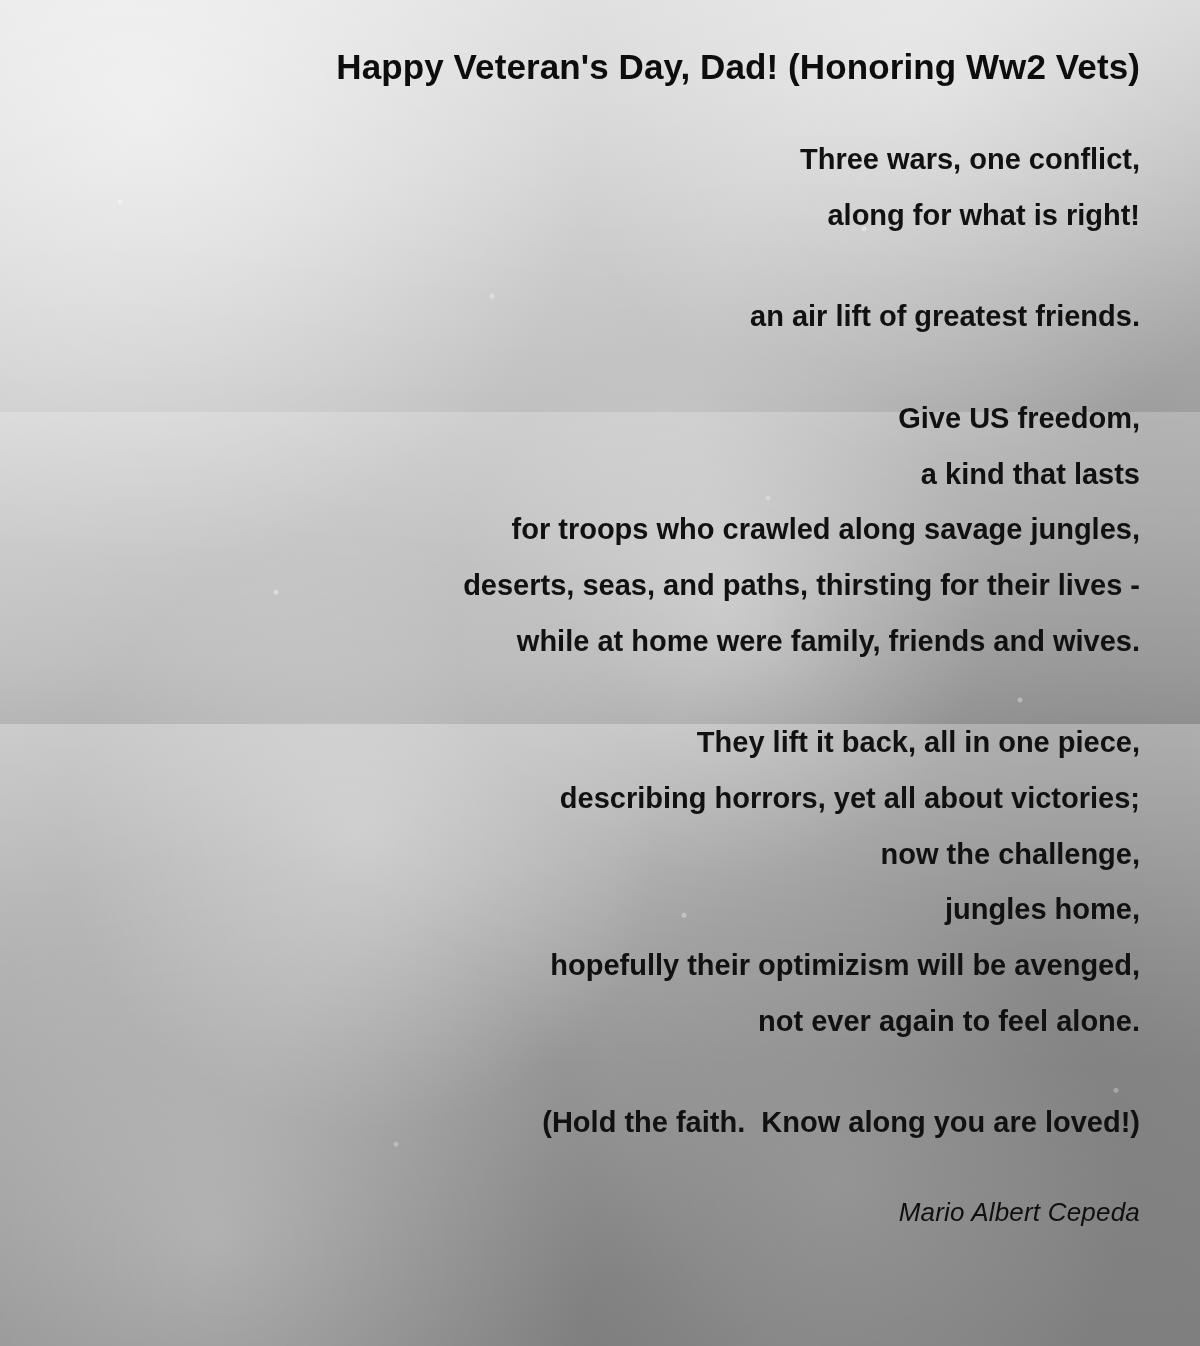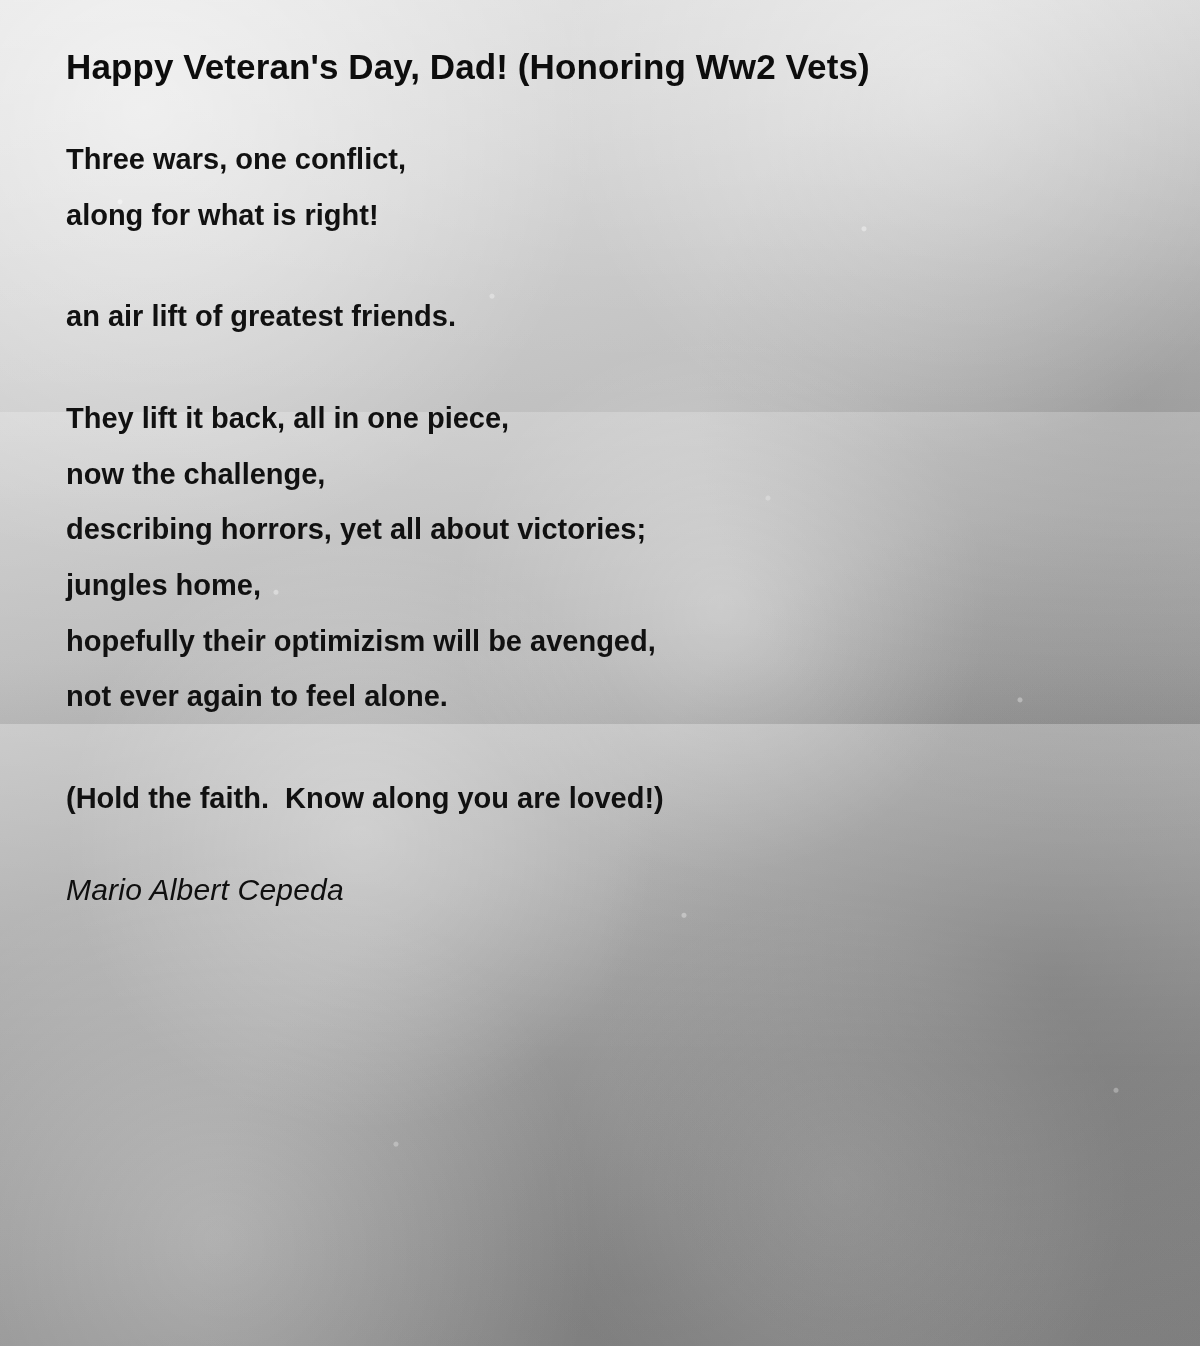--- a/index.html
+++ b/index.html
@@ -76,20 +76,21 @@
     top: 724px;
     height: 622px;
     background: linear-gradient(180deg, rgba(255,255,255,0.26) 0%, rgba(255,255,255,0.02) 55%, rgba(0,0,0,0.04) 100%);
   }
 
   
   .content {
     position: relative;
     z-index: 5;
     padding: 46px 60px 0 66px;
+    text-align: right;
   }
   .poem-title {
     font-size: 35px;
     font-weight: bold;
     color: #0d0d0d;
     letter-spacing: 0.1px;
     margin: 0 0 44px 0;
     line-height: 1.2;
   }
   .stanza {
@@ -97,21 +98,21 @@
   }
   .stanza .line {
     font-size: 29px;
     font-weight: bold;
     color: #111111;
     line-height: 1.92;
     white-space: pre-wrap;
   }
   .author {
     margin-top: 44px;
-    font-size: 30px;
+    font-size: 26px;
     font-style: italic;
     font-weight: normal;
     color: #0f0f0f;
     letter-spacing: 0.2px;
   }
 </style>
 </head>
 <body>
 
 <div id="poem-page">
@@ -129,25 +130,32 @@
 
     <div class="stanza">
       <div class="line">Three wars, one conflict,</div>
       <div class="line">along for what is right!</div>
     </div>
 
     <div class="stanza">
       <div class="line">an air lift of greatest friends.</div>
     </div>
 
+    <div class="stanza">
+      <div class="line">Give US freedom,</div>
+      <div class="line">a kind that lasts</div>
+      <div class="line">for troops who crawled along savage jungles,</div>
+      <div class="line">deserts, seas, and paths, thirsting for their lives -</div>
+      <div class="line">while at home were family, friends and wives.</div>
+    </div>
 
     <div class="stanza">
       <div class="line">They lift it back, all in one piece,</div>
+      <div class="line">describing horrors, yet all about victories;</div>
       <div class="line">now the challenge,</div>
-      <div class="line">describing horrors, yet all about victories;</div>
       <div class="line">jungles home,</div>
       <div class="line">hopefully their optimizism will be avenged,</div>
       <div class="line">not ever again to feel alone.</div>
     </div>
 
     <div class="stanza">
       <div class="line">(Hold the faith.  Know along you are loved!)</div>
     </div>
 
     <div class="author">Mario Albert Cepeda</div>

